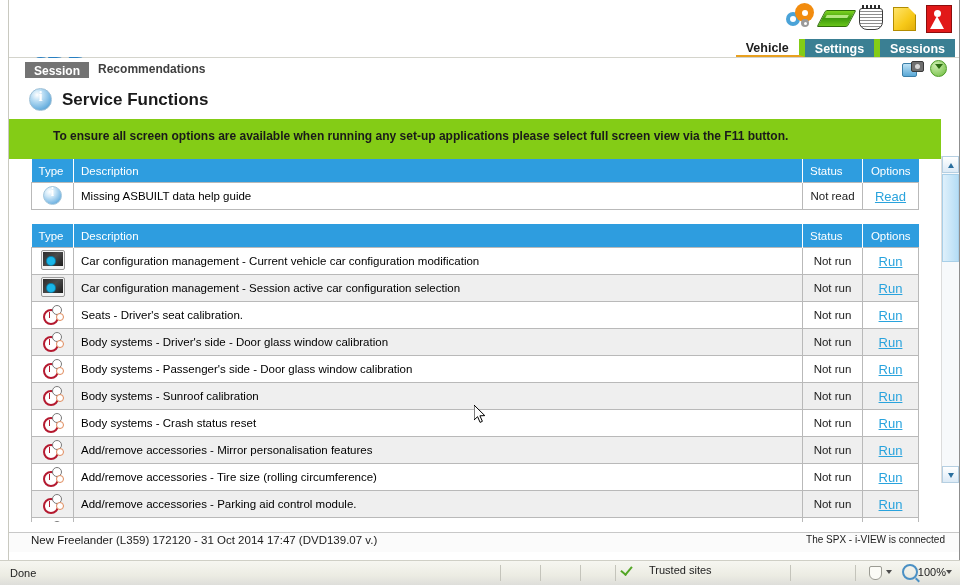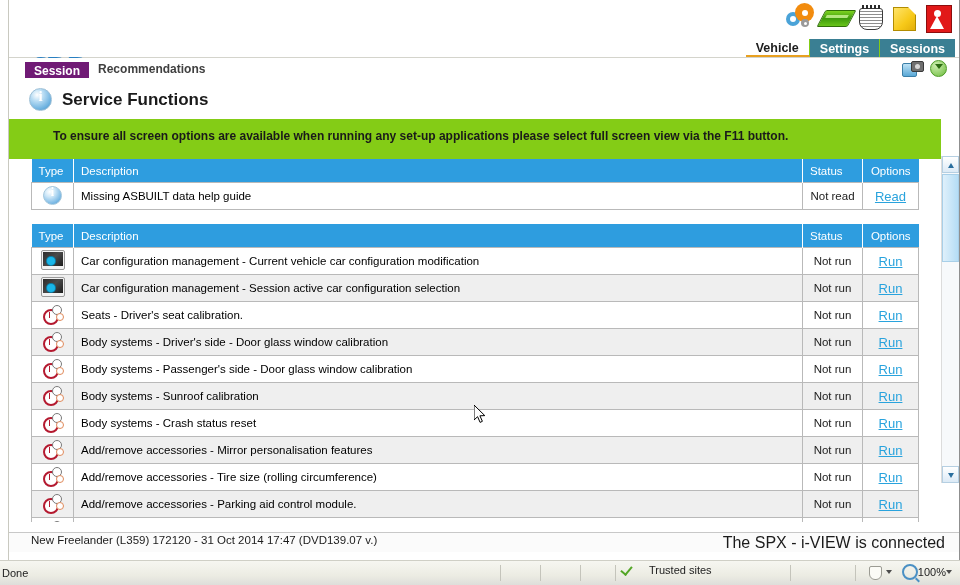--- a/index.html
+++ b/index.html
@@ -113,38 +113,38 @@
     border-color:transparent transparent #ffffff transparent;
   }
   
   .topnav{
     position:absolute;right:4px;bottom:0;display:flex;height:18px;
   }
   .topnav .navtab{
     padding:1px 10px 0 10px;font-size:12.5px;font-weight:bold;
     color:#ffffff;background:#3a7f93;
     display:flex;align-items:center;
-    border-right:1px solid #84cc16;
+    border-right:6px solid #84cc16;
   }
   .topnav .navtab:last-child{border-right:none;}
   .topnav .navtab.active{
     background:#ffffff;color:#1d1d1d;
     border-bottom:2px solid #e8a020;
   }
   
   .tabstrip{
     position:relative;height:21px;background:#ffffff;
     border-bottom:1px solid #d2d2c8;
   }
   .tabs{position:absolute;left:16px;top:2px;display:flex;align-items:flex-end;}
   .tab{
     font-size:12px;font-weight:bold;padding:2px 9px 2px 9px;
     color:#404040;background:transparent;cursor:default;
   }
-  .tab.sel{background:#701a75;color:#ffffff;text-align:center;}
+  .tab.sel{background:#737373;color:#ffffff;text-align:center;}
   .tab.under{border-bottom:2px solid #d9a233;}
   .tabstrip-icons{position:absolute;right:12px;top:1px;display:flex;gap:6px;align-items:center;}
   .camera-icon{position:relative;width:22px;height:18px;}
   .camera-icon i{
     position:absolute;left:0;top:4px;width:13px;height:12px;
     background:linear-gradient(180deg,#bfe3f6,#5aa8d6);
     border:1px solid #3b7fa8;border-radius:2px;
   }
   .camera-icon u{
     position:absolute;right:0;top:2px;width:11px;height:9px;
@@ -292,30 +292,30 @@
   }
   .footer-line{
     position:absolute;left:0;right:0;top:0;height:19px;
     border-top:1px solid #c8c8c8;
     background:#fbfbfb;
   }
   .footer-left{
     position:absolute;left:22px;top:2px;font-size:11.5px;color:#1b1b1b;
   }
   .footer-right{
-    position:absolute;right:14px;top:2px;font-size:16px;color:#1b1b1b;
+    position:absolute;right:14px;top:2px;font-size:10px;color:#1b1b1b;
   }
   
   .statusbar{
     position:absolute;left:0;right:0;bottom:0;height:24px;
     background:linear-gradient(180deg,#f6f6f1 0%,#ecece3 60%,#dededa 100%);
     border-top:1px solid #cfcfc6;
     display:flex;align-items:center;font-size:11px;color:#222;
   }
-  .sb-done{margin-left:2px;}
+  .sb-done{margin-left:10px;}
   .sb-seg{
     position:absolute;height:16px;top:4px;border-left:1px solid #c4c4bb;
   }
   .sb-trusted{
     position:absolute;left:620px;top:3px;display:flex;align-items:center;gap:17px;
     font-size:11px;
   }
   .check{
     width:12px;height:12px;position:relative;display:inline-block;
   }

